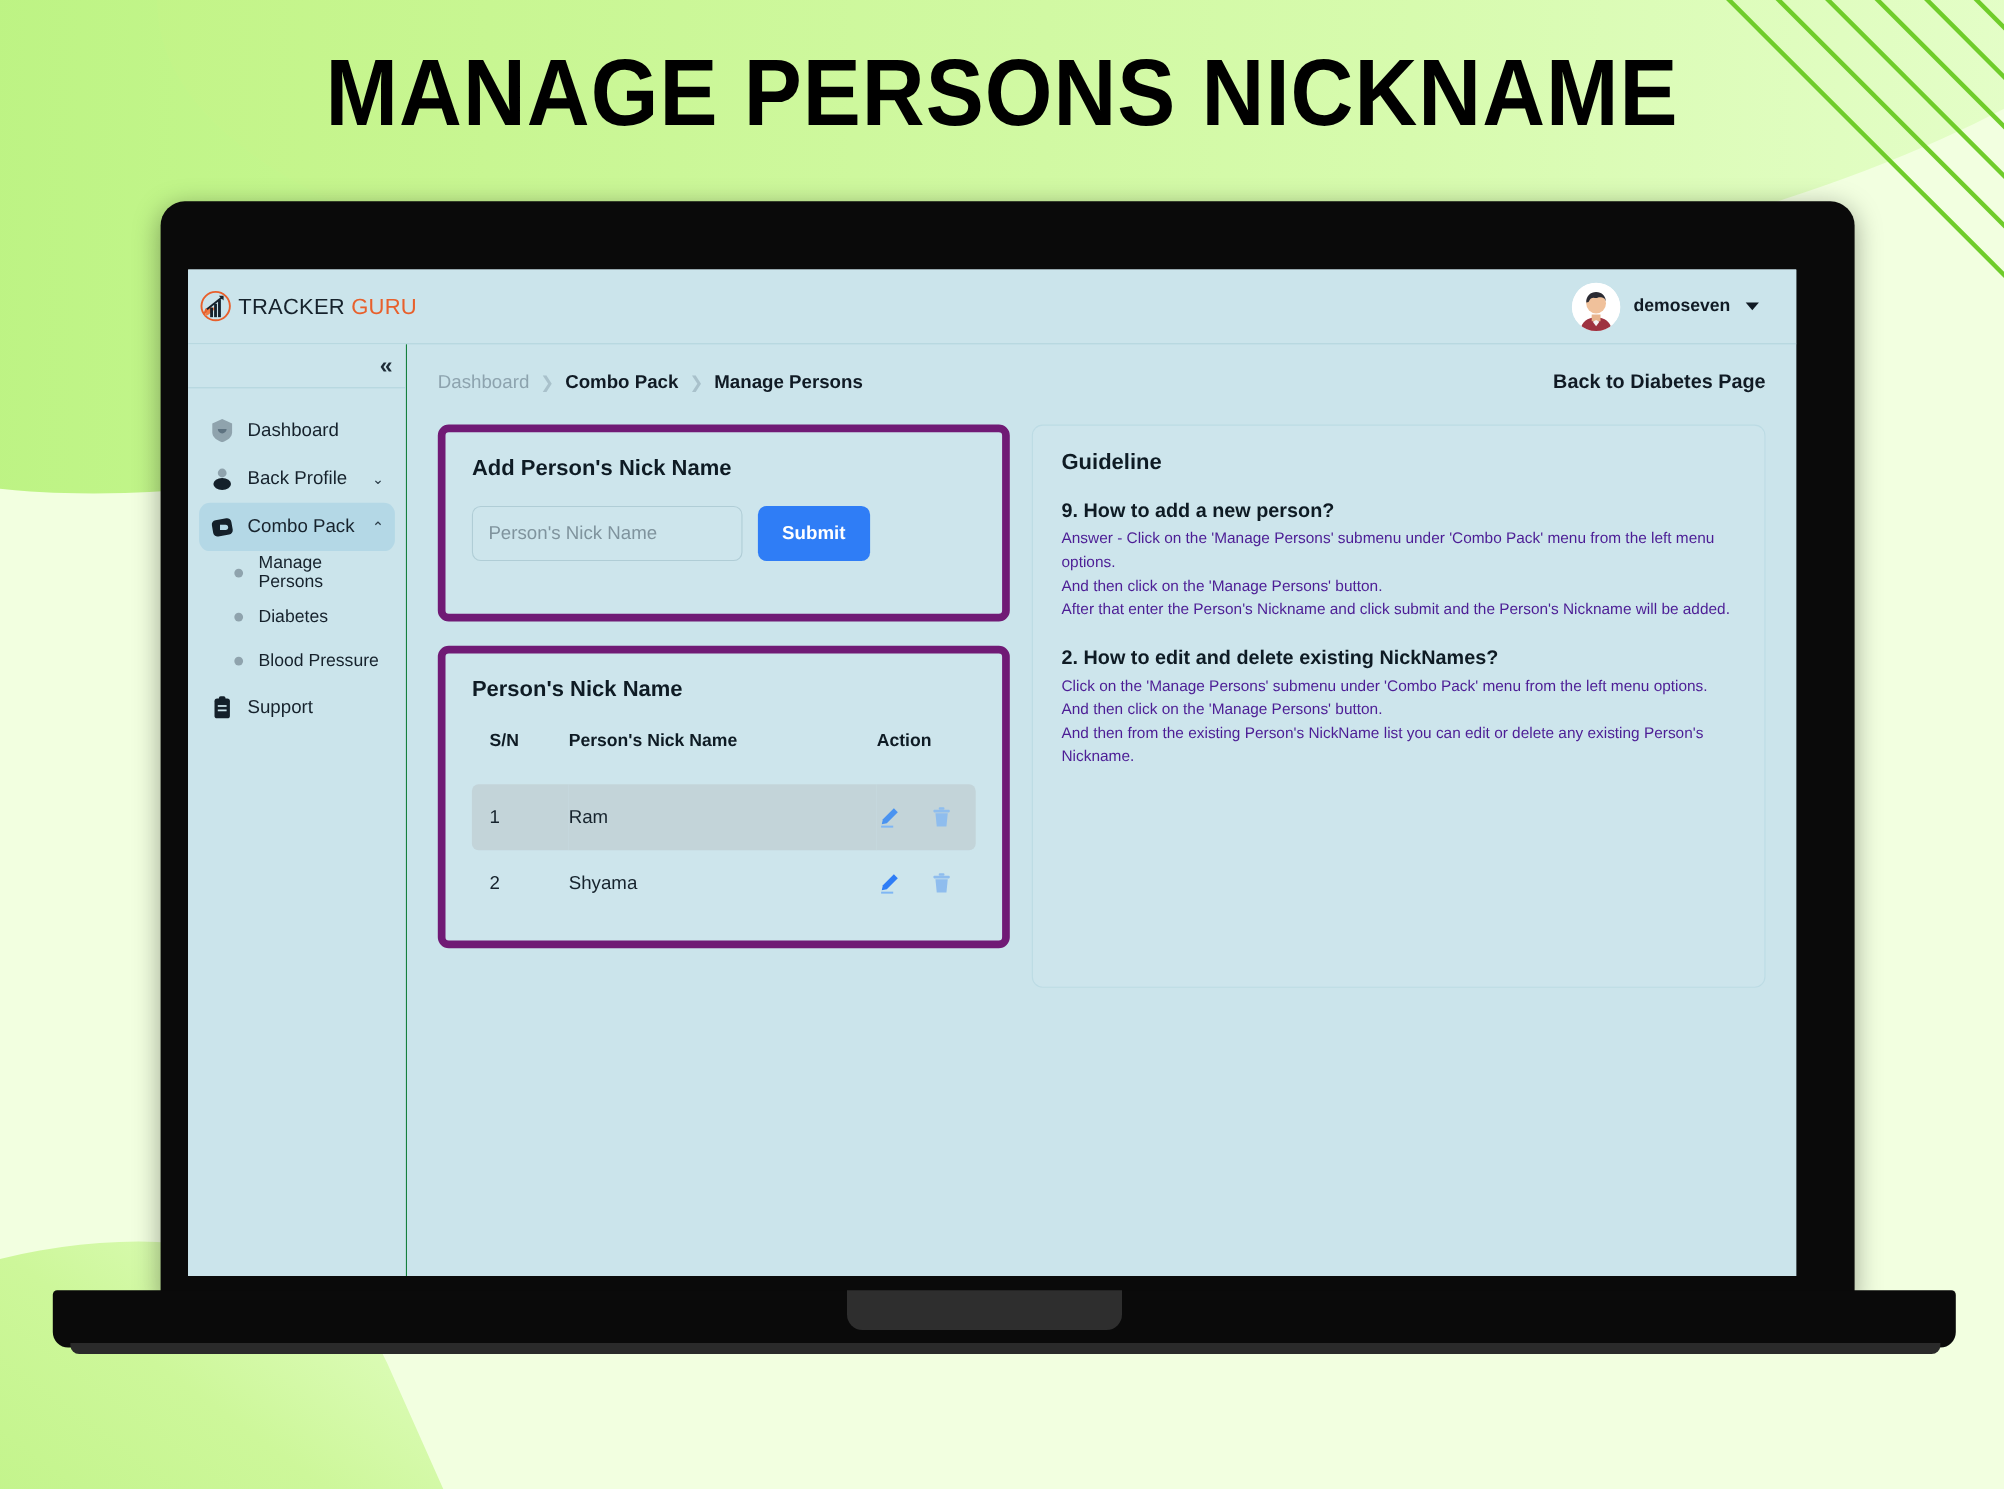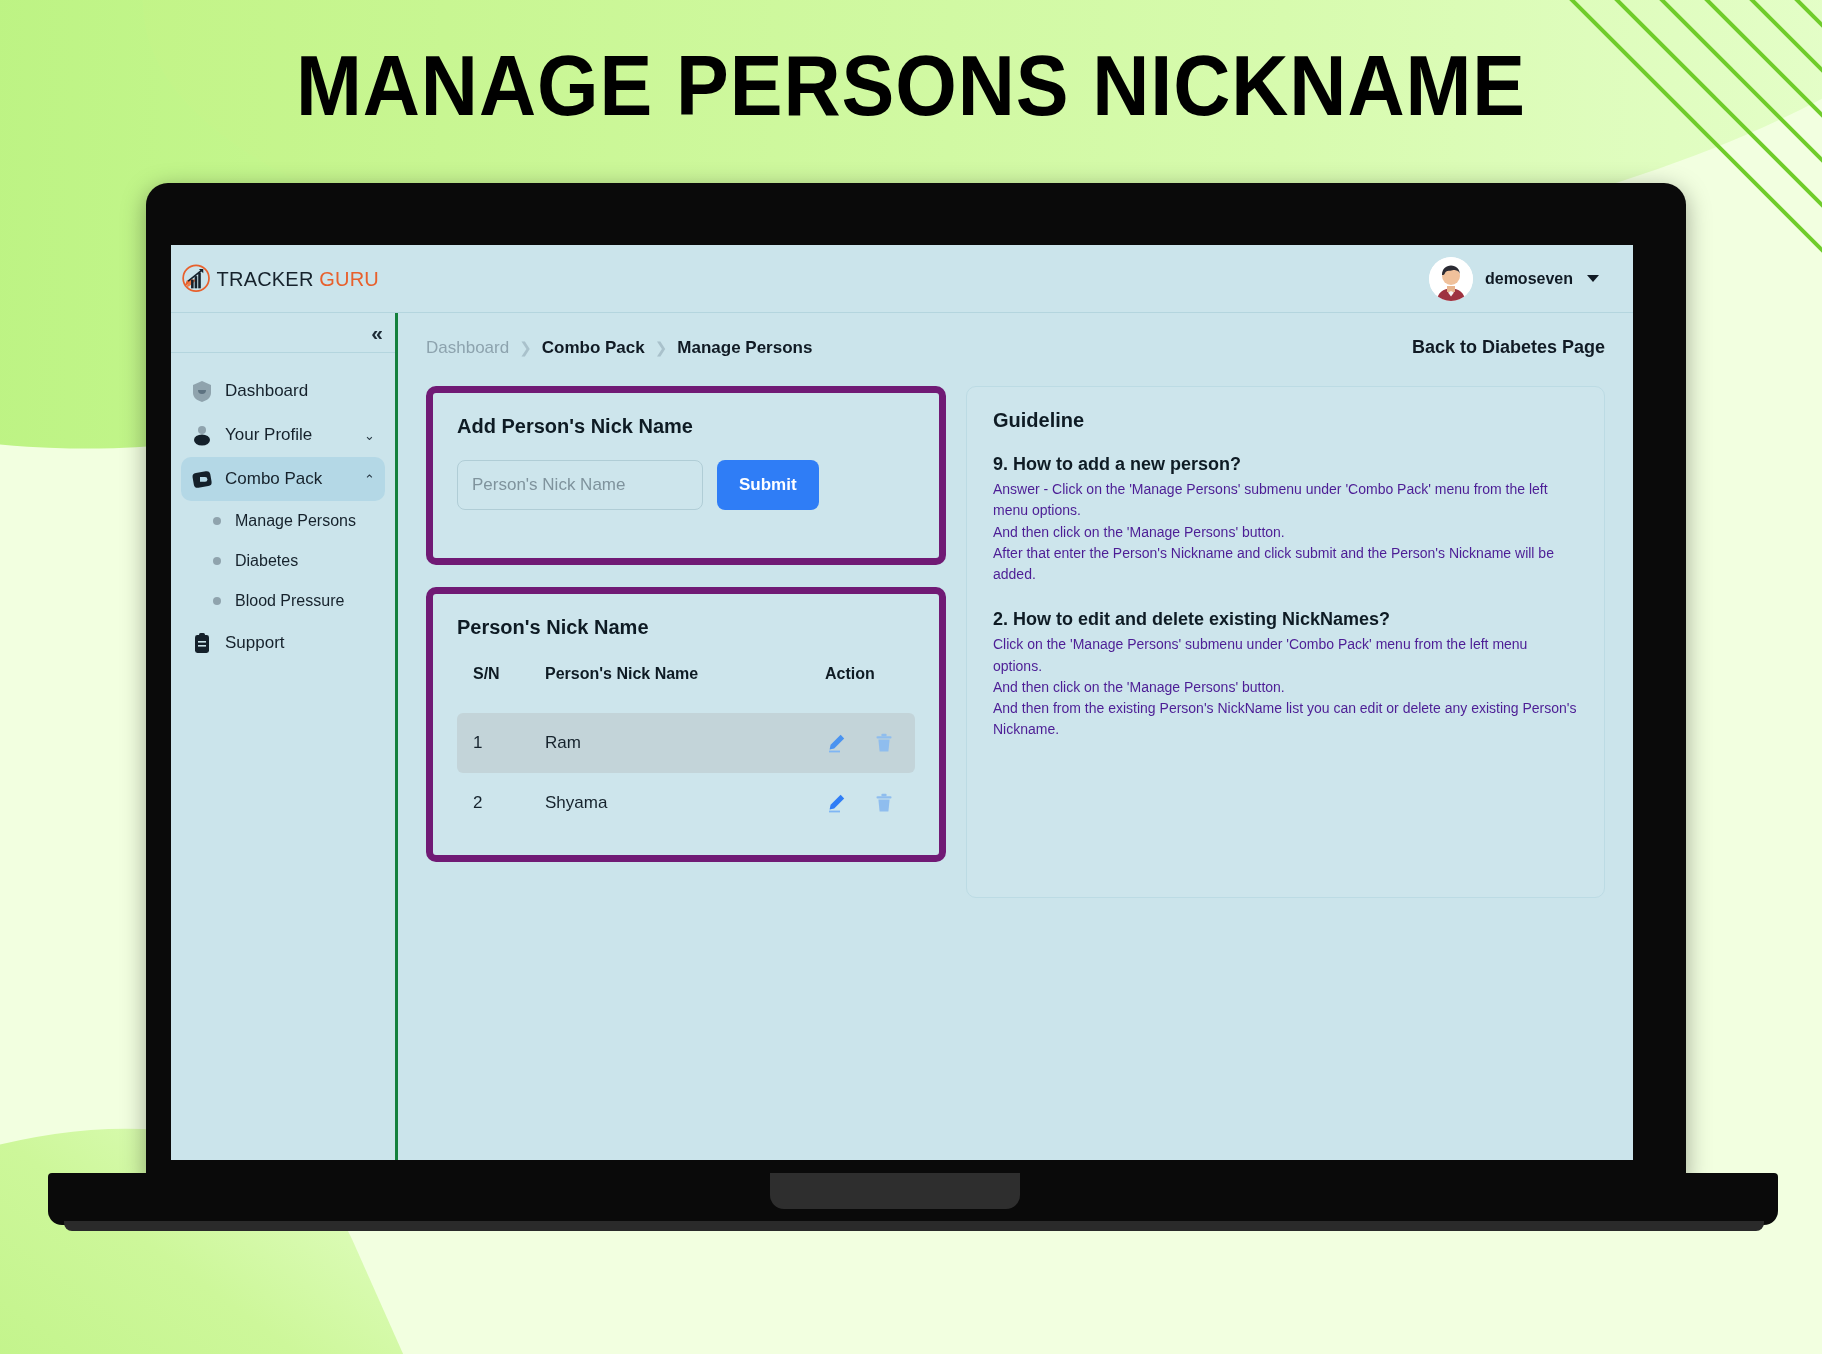--- a/index.html
+++ b/index.html
@@ -159,24 +159,24 @@
   }
 
   .body-row {
     flex: 1;
     display: flex;
     min-height: 0;
   }
 
   
   .sidebar {
-    width: 227px;
+    width: 199px;
     flex: none;
     background: #cbe4eb;
-    border-right: 3px solid #15803d;
+    border-right: 1px solid #15803d;
     padding-top: 0;
     position: relative;
   }
   .brand {
     height: 68px;
     display: flex;
     align-items: center;
     padding-left: 10px;
     gap: 4px;
     position: absolute;
@@ -433,21 +433,21 @@
               <span class="nav-label">Dashboard</span>
             </div>
 
             <div class="nav-item">
               <span class="nav-icon">
                 <svg width="22" height="22" viewBox="0 0 22 22">
                   <circle cx="11" cy="6" r="4" fill="#8fa3ad"></circle>
                   <ellipse cx="11" cy="16" rx="8" ry="5.5" fill="#14202a"></ellipse>
                 </svg>
               </span>
-              <span class="nav-label">Your Profile</span>
+              <span class="nav-label">Back Profile</span>
               <span class="nav-caret">⌄</span>
             </div>
 
             <div class="nav-item active">
               <span class="nav-icon">
                 <svg width="22" height="22" viewBox="0 0 22 22">
                   <rect x="2" y="4" width="18" height="15" rx="4" fill="#14202a" transform="rotate(-10 11 11)"></rect>
                   <path d="M9 9h5a2.4 2.4 0 010 4.8H9z" fill="#b4d8e6"></path>
                 </svg>
               </span>

